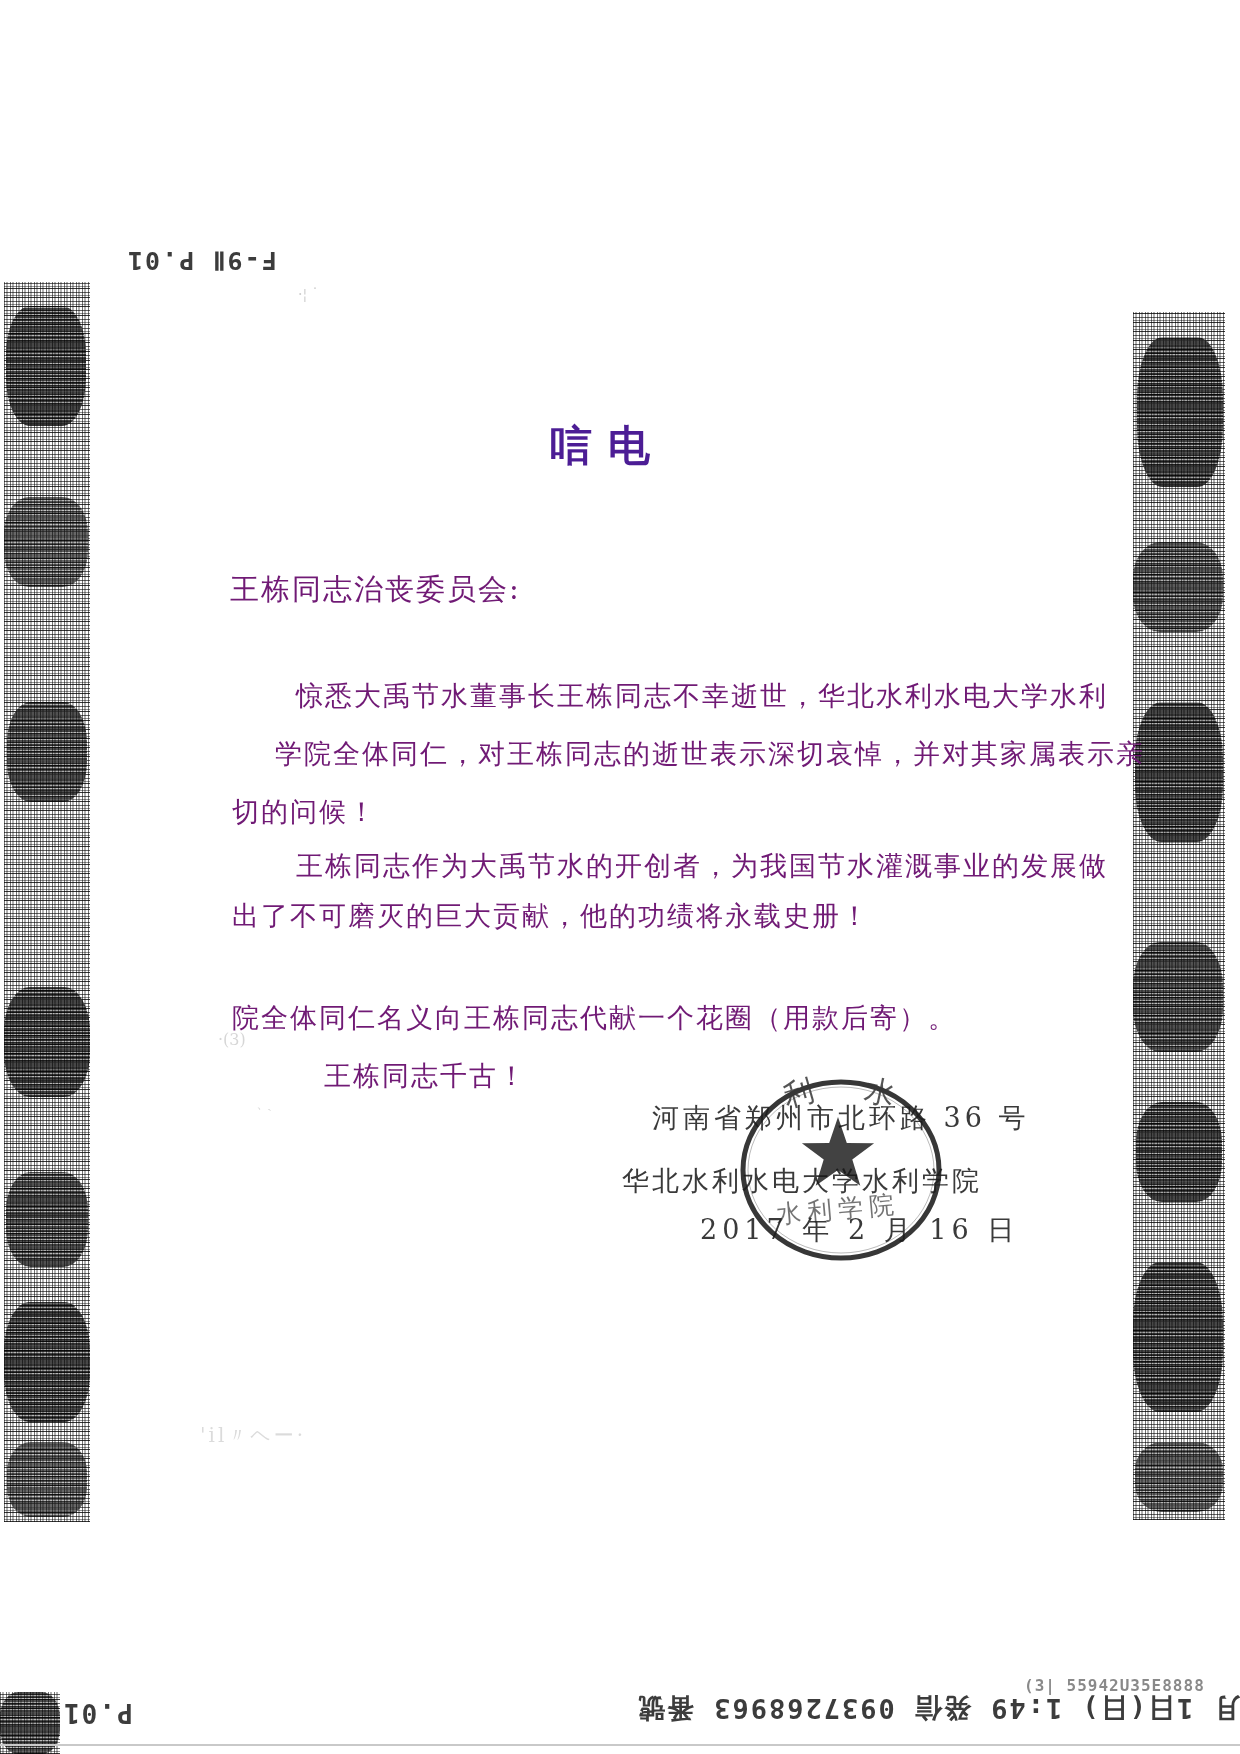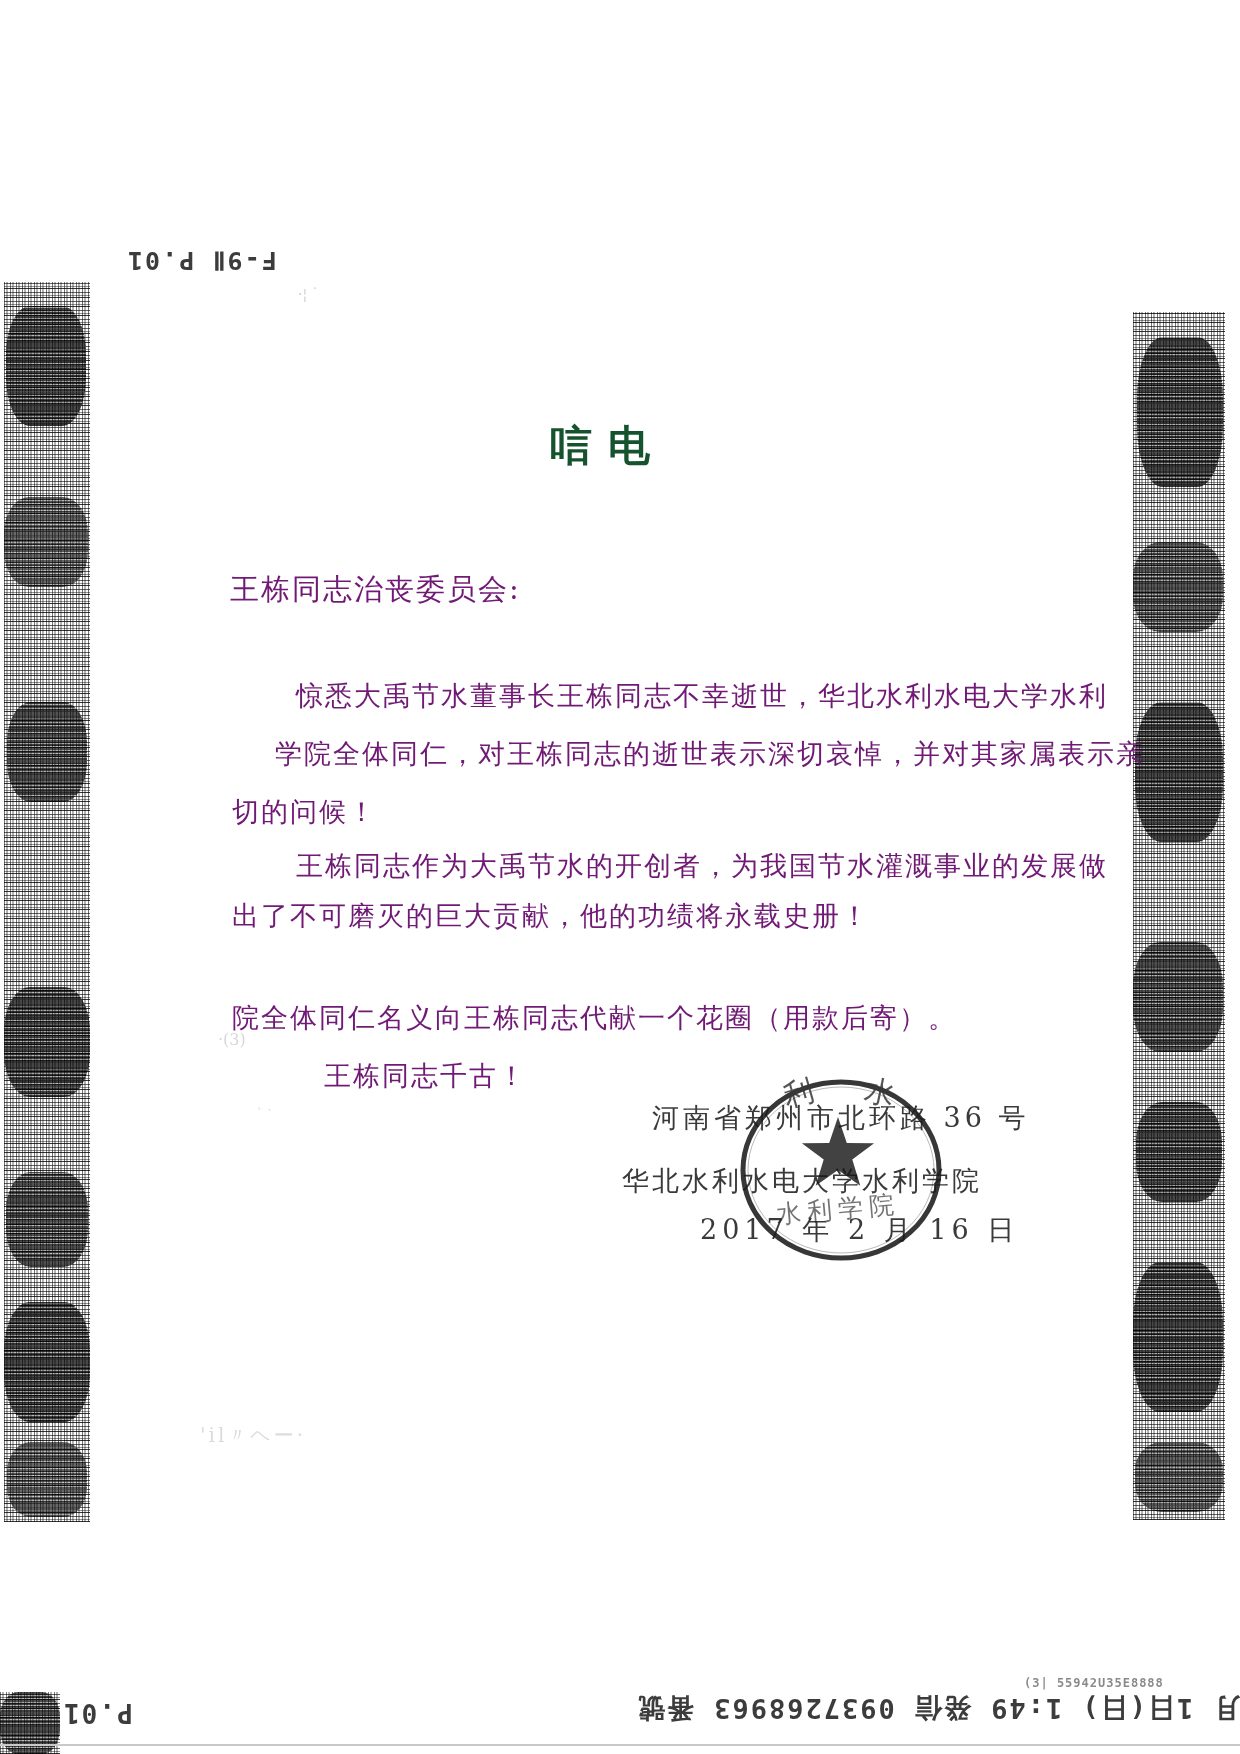--- a/index.html
+++ b/index.html
@@ -8,21 +8,21 @@
     background:#ffffff; overflow:hidden;
     font-family:"DejaVu Serif", serif; color:#383838;
   }
   .abs { position:absolute; white-space:nowrap; }
   .rot180 { transform:rotate(180deg); }
   .faxcode {
     font-family:"DejaVu Sans Mono", monospace; font-weight:bold;
     color:#3c3c3c; letter-spacing:2px;
   }
   .title {
-    font-size:42px; font-weight:bold; letter-spacing:16px; color:#14532d;
+    font-size:42px; font-weight:bold; letter-spacing:16px; color:#4c1d95;
   }
   .line { font-size:27px; letter-spacing:2px; color:#701a75; }
   .sig  { font-size:27px; color:#3a3a3a; }
   .artifact { color:#9a9a9a; }
 
   
   .band {
     position:absolute;
     background:
       repeating-linear-gradient(0deg,
@@ -104,19 +104,19 @@
     <text x="128" y="24" font-size="30" fill="#1c1c1c" opacity=".85" transform="rotate(12 128 24)" font-family="DejaVu Serif, serif">水</text>
     <text x="42" y="148" font-size="25" letter-spacing="6" fill="#1c1c1c" opacity=".7" transform="rotate(-5 42 148)" font-family="DejaVu Serif, serif">水利学院</text>
   </svg>
 
   <div class="abs artifact" style="left:218px; top:1030px; font-size:16px; opacity:.4;">·(3)</div>
   <div class="abs artifact" style="left:252px; top:1094px; font-size:15px; opacity:.35;">﹑ˏ</div>
   <div class="abs artifact" style="left:200px; top:1422px; font-size:20px; opacity:.35; letter-spacing:3px;">'il〃ヘー·</div>
 
   <div class="abs rot180 faxcode" style="left:636px; top:1690px; font-size:27px;">’00年 1月 1日(日) 1:49 発信 0937268963 番號</div>
 
-  <div class="abs faxcode" style="left:1024px; top:1676px; font-size:12px; opacity:.6; letter-spacing:1px;">(3| 55942U35E8888</div>
+  <div class="abs faxcode" style="left:1024px; top:1676px; font-size:16px; opacity:.6; letter-spacing:1px;">(3| 55942U35E8888</div>
 
   <div class="abs rot180 faxcode" style="left:62px; top:1698px; font-size:26px;">P.01</div>
 
   <div class="hairline"></div>
 
 </div>
 
 </body></html>

